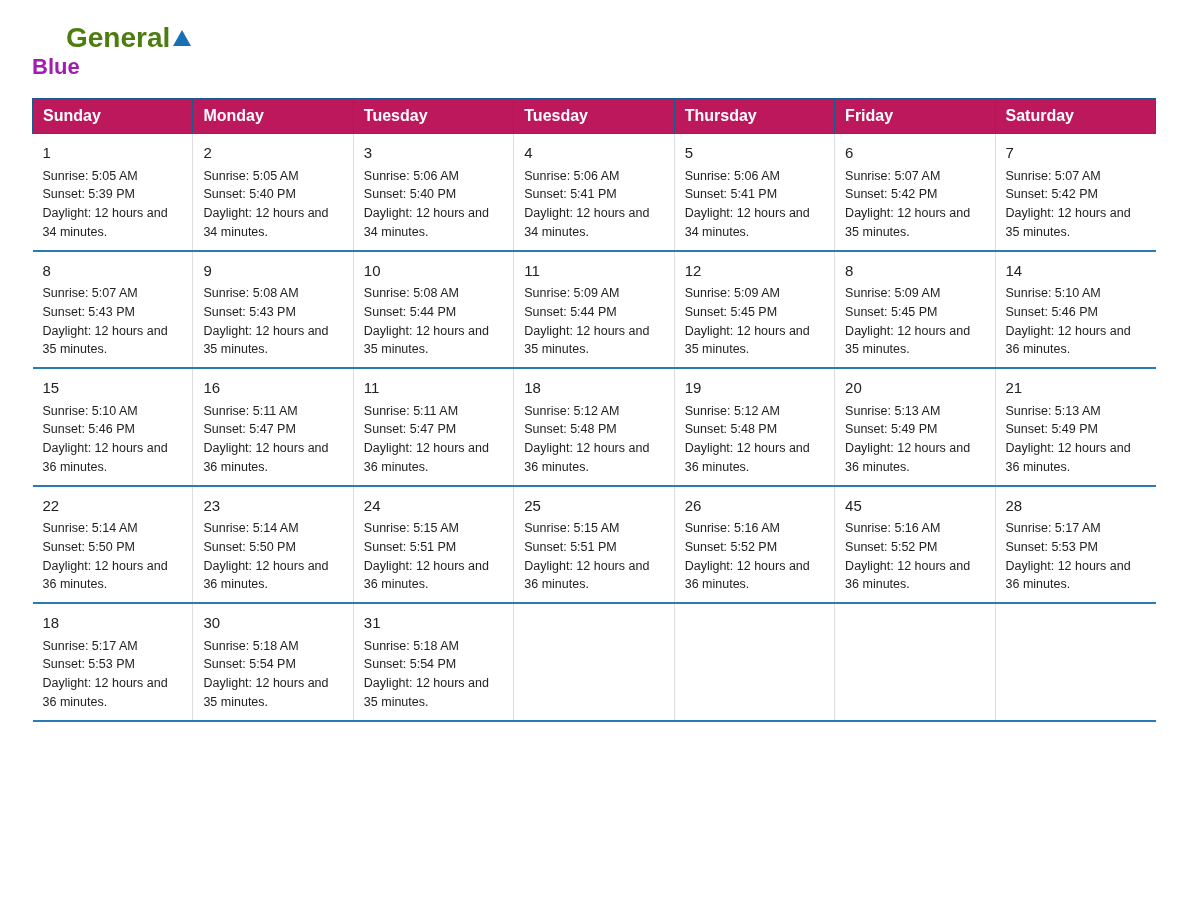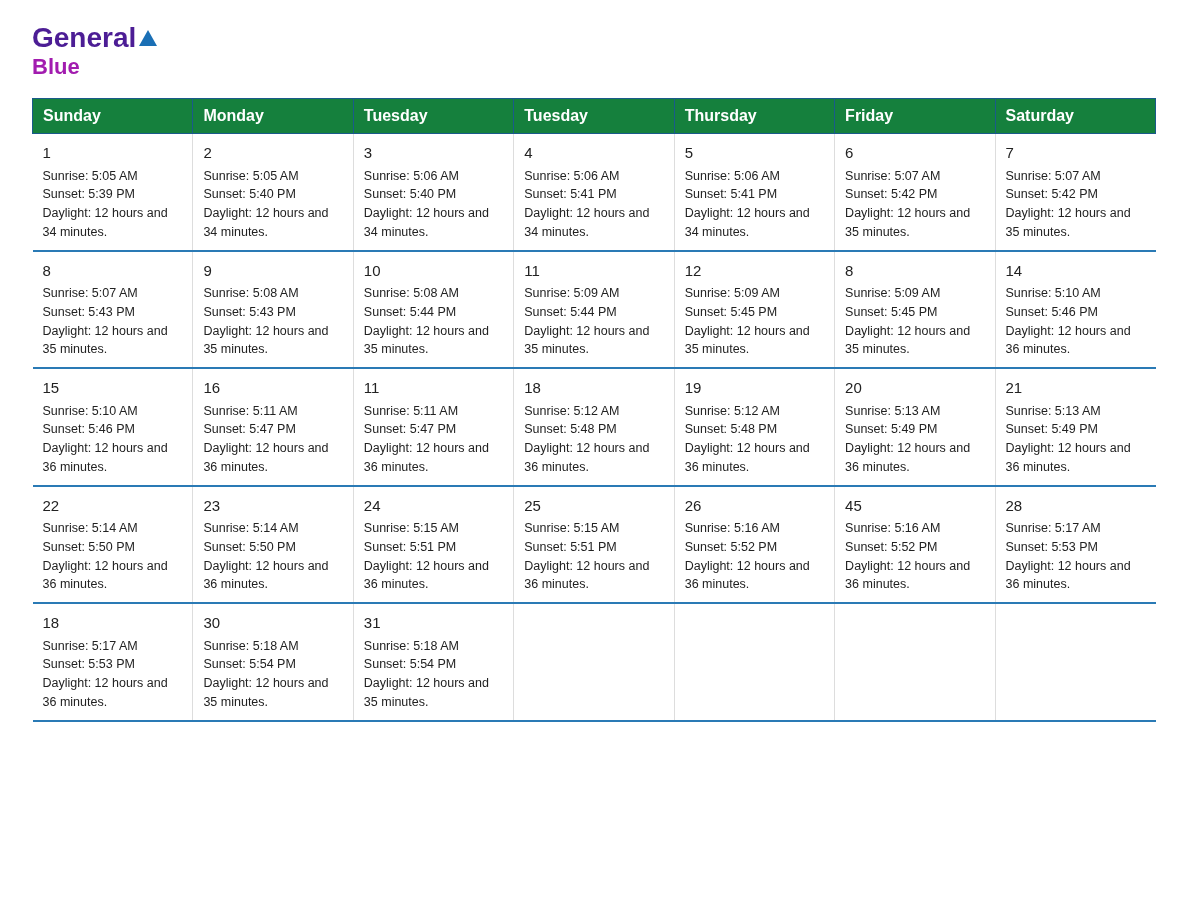--- a/index.html
+++ b/index.html
@@ -16,22 +16,23 @@
       margin-bottom: 18px;
     }
     .logo {
       display: flex;
       flex-direction: column;
       align-items: flex-start;
     }
     .logo-text {
       font-size: 28px;
       font-weight: bold;
-      color: #4c1d95;
+      color: #4d7c0f;
       line-height: 1;
+      margin-left: 34px;
     }
     .logo-text span {
       color: #1a6fb5;
     }
     .logo-blue {
       color: #a21caf;
       font-size: 22px;
       font-weight: bold;
       margin-top: 2px;
     }
@@ -48,21 +49,21 @@
       font-size: 22px;
       color: #444;
       margin-top: 4px;
     }
     table {
       width: 100%;
       border-collapse: collapse;
       table-layout: fixed;
     }
     thead tr th {
-      background-color: #15803d;
+      background-color: #be185d;
       color: #fff;
       font-size: 16px;
       font-weight: bold;
       padding: 8px 10px;
       text-align: left;
       border: 1px solid #1a5a8a;
     }
     tbody tr {
       border-bottom: 2px solid #2a7ab5;
     }

